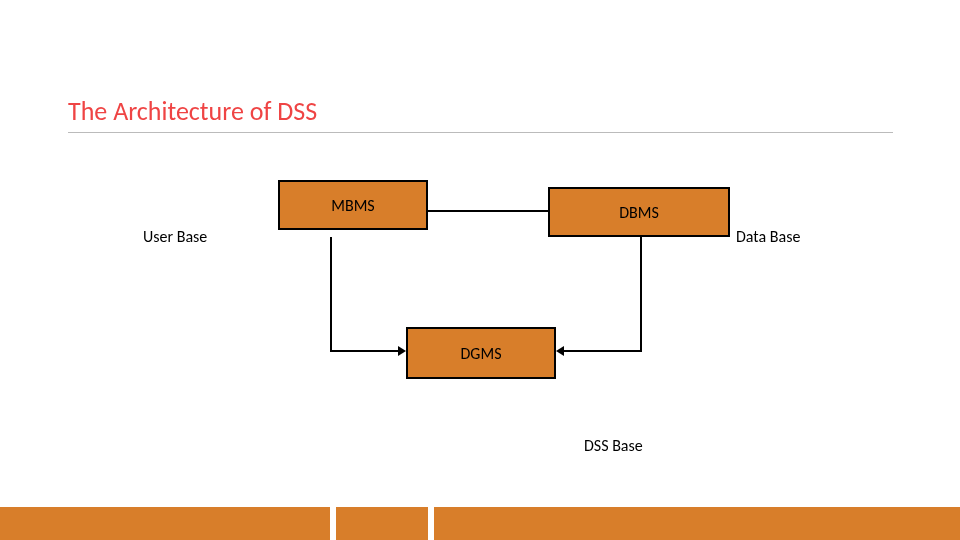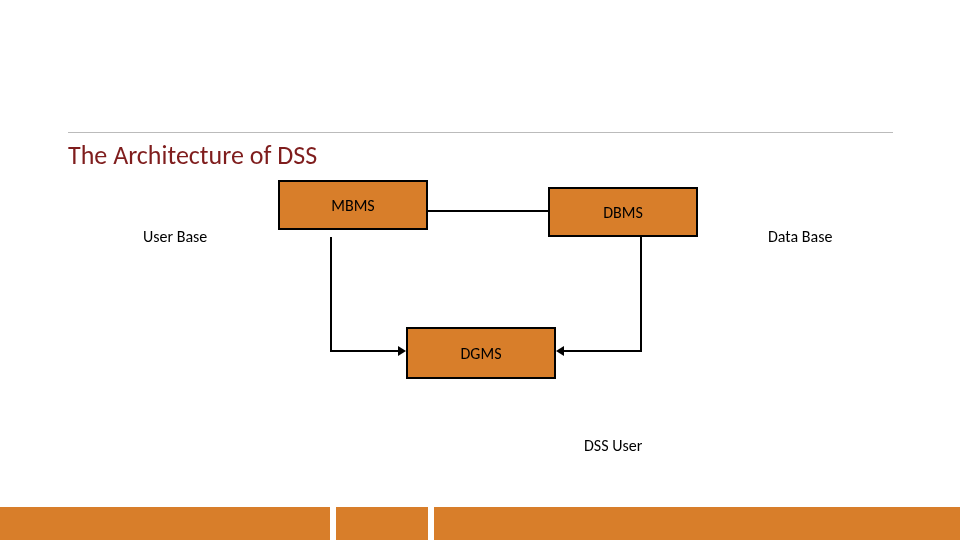--- a/index.html
+++ b/index.html
@@ -10,23 +10,22 @@
     background: #ffffff;
     font-family: "Segoe UI", "Calibri", Arial, sans-serif;
     overflow: hidden;
     position: relative;
   }
   .title {
     position: absolute;
     top: 95px;
     left: 68px;
     font-size: 26px;
-    color: #7f1d1d;
+    color: #ef4444;
     font-weight: 400;
-    margin-top: 44px;
   }
   .title-rule {
     position: absolute;
     top: 132px;
     left: 68px;
     width: 825px;
     height: 1px;
     background: #bbb;
   }
   .box {
@@ -85,33 +84,33 @@
 </head>
 <body>
 
 <div class="title">The Architecture of DSS</div>
 <div class="title-rule"></div>
 
 <div class="box" style="left:278px; top:180px; width:150px; height:50px;">
   <span>MBMS</span>
 </div>
 
-<div class="box" style="left:548px; top:187px; width:150px; height:50px;">
+<div class="box" style="left:548px; top:187px; width:182px; height:50px;">
   <span>DBMS</span>
 </div>
 
 <div class="box" style="left:406px; top:327px; width:150px; height:52px;">
   <span>DGMS</span>
 </div>
 
 <div class="label" style="left:143px; top:227px;">User Base</div>
 
-<div class="label" style="left:768px; top:227px;">Data Base</div>
+<div class="label" style="left:736px; top:227px;">Data Base</div>
 
-<div class="label" style="left:584px; top:436px;">DSS User</div>
+<div class="label" style="left:584px; top:436px;">DSS Base</div>
 
 <div class="line" style="left:330px; top:237px; width:2px; height:115px;"></div>
 <div class="line" style="left:330px; top:350px; width:68px; height:2px;"></div>
 <div class="arrowhead arrow-right" style="left:398px; top:346px;"></div>
 
 <div class="line" style="left:640px; top:237px; width:2px; height:115px;"></div>
 <div class="line" style="left:564px; top:350px; width:78px; height:2px;"></div>
 <div class="arrowhead arrow-left" style="left:556px; top:346px;"></div>
 
 <div class="line" style="left:428px; top:210px; width:120px; height:2px;"></div>

